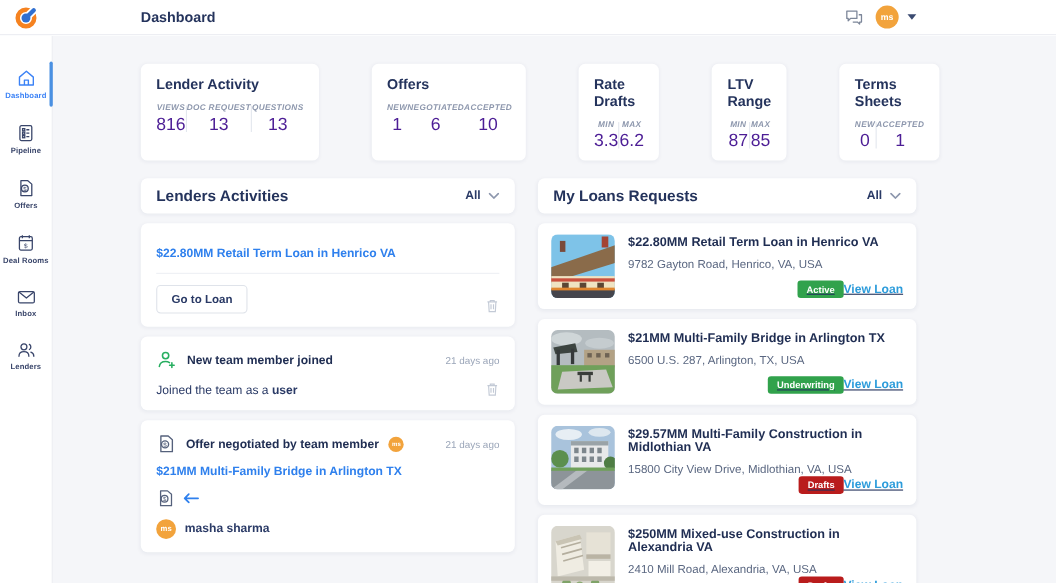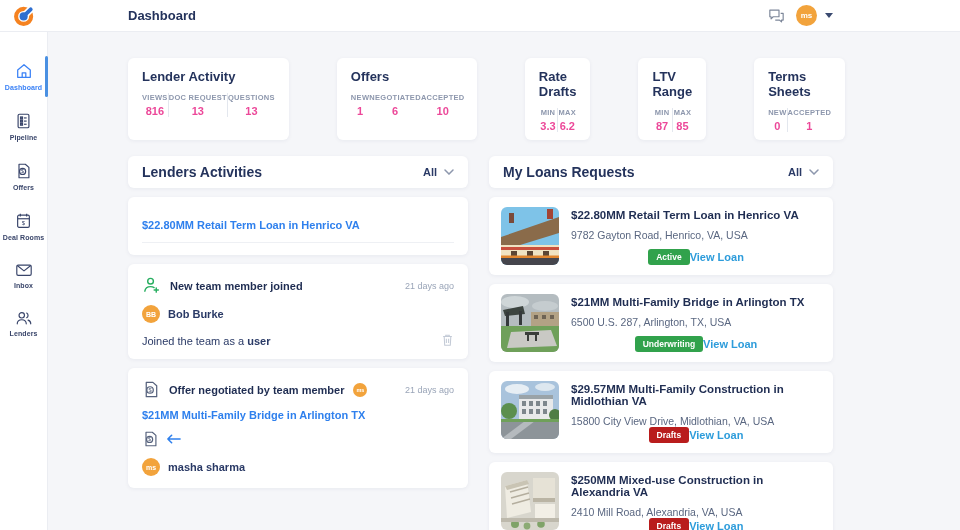--- a/index.html
+++ b/index.html
@@ -34,22 +34,22 @@
   .card { background:#fff; border-radius:6px; box-shadow:0 1px 4px rgba(25,39,80,0.06); }
 
   
   .stats { display:flex; width:705px; justify-content:space-between;gap:48px; }
   .stat { padding:11px 14px 8px; }
   .stat.w-lender{ width:163px; } .stat.w-offers{ width:140px; } .stat.w-sm{ width:104px; }
   .stat-title { font-size:13px; font-weight:bold; color:#24335c; margin-bottom:9px; }
   .stat-cols { display:flex; align-items:center; }
   .stat-col { flex:1; display:flex; flex-direction:column; align-items:center; gap:3px; }
   .stat-vr { width:1px; height:24px; background:#e3e7ee; }
-  .stat-lbl { font-size:7.5px; font-weight:bold; color:#8d97ad; letter-spacing:0.3px; white-space:nowrap; }
-  .stat-val { font-size:11px; font-weight:bold; color:#ec4899; }
+  .stat-lbl { font-size:7.5px; font-weight:bold; color:#8d97ad; letter-spacing:0.3px; white-space:nowrap;font-style:italic; }
+  .stat-val { font-size:16px; font-weight:normal; color:#4c1d95; }
 
   
   .cols-row { display:flex; gap:21px; margin-top:16px; width:705px; align-items:flex-start; }
   .col-left { width:340px; } .col-right { width:344px; }
   .panel-head { height:32px; display:flex; align-items:center; justify-content:space-between; padding:0 14px; }
   .panel-title { font-size:14px; font-weight:bold; color:#24335c; }
   .filter { display:flex; align-items:center; gap:7px; cursor:pointer; }
   .filter-lbl { font-size:11px; color:#2a3a66; font-weight:bold; }
 
   
@@ -73,21 +73,21 @@
   .note-row { display:flex; align-items:flex-end; justify-content:space-between; margin-top:10px; }
   .note-txt { font-size:11px; color:#2a3a66; }
   .icon-arrow-row { display:flex; align-items:center; gap:7px; margin-top:9px; color:#5a6781; }
 
   
   .loan-card { margin-top:9px; padding:10px 12px; display:flex; gap:12px; }
   .thumb { width:58px; height:58px; border-radius:6px; overflow:hidden; flex:none; }
   .loan-body { flex:1; display:flex; flex-direction:column; }
   .loan-title { font-size:11.5px; font-weight:bold; color:#1f2d52; margin-top:2px; }
   .loan-addr { font-size:10.5px; color:#5a6781; margin-top:8px; }
-  .loan-foot { display:flex; align-items:center; justify-content:center; margin-top:auto; }
+  .loan-foot { display:flex; align-items:center; justify-content:flex-end; margin-top:auto;text-decoration:underline; }
   .badge { font-size:8.5px; font-weight:bold; color:#fff; padding:3px 8px; border-radius:3px; }
   .badge.green { background:#31a24c; }
   .badge.gray  { background:#b91c1c; }
   .view-link { font-size:11px; font-weight:bold; color:#2d9cdb; text-decoration:none; }
   .green-ic { color:#27ae60; }
   .doc-ic { color:#55617c; }
 </style>
 </head>
 <body>
 
@@ -264,36 +264,42 @@
           <span class="filter-lbl">All</span>
           <svg width="10" height="6" viewBox="0 0 10 6" fill="none" stroke="#8d97ad" stroke-width="1.5" stroke-linecap="round">
               <path d="M1 1l4 4 4-4"></path>
             </svg>
         </span>
       </div>
 
       <article class="card act-card">
         <a class="act-link" href="#">$22.80MM Retail Term Loan in Henrico VA</a>
         <div class="act-div"></div>
+        <div class="act-foot">
+          <button class="btn-outline">Go to Loan</button>
+          <span class="trash">
+            <svg width="13" height="14" viewBox="0 0 14 16" fill="none" stroke="currentColor" stroke-width="1.2">
+              <path d="M2 4h10M5 4V2.5h4V4M3.2 4l.6 10h6.4l.6-10"></path>
+                <line x1="5.7" y1="6.5" x2="5.7" y2="11.5"></line>
+                <line x1="8.3" y1="6.5" x2="8.3" y2="11.5"></line>
+            </svg>
+          </span>
+        </div>
       </article>
 
       <article class="card act-card">
         <div class="act-head">
           <svg class="green-ic" width="19" height="19" viewBox="0 0 20 20" fill="none" stroke="#27ae60" stroke-width="1.5" stroke-linecap="round">
             <circle cx="9" cy="5.5" r="3"></circle>
               <path d="M3 16c.4-3.2 2.8-4.8 6-4.8 1.4 0 2.7.3 3.7 1"></path>
             <line x1="15" y1="12.5" x2="15" y2="17"></line>
               <line x1="12.8" y1="14.75" x2="17.2" y2="14.75"></line>
           </svg>
           <span class="act-title">New team member joined</span>
           <span class="act-time">21 days ago</span>
-        </div>
-        <div class="person-row">
-          <span class="avatar-sm">BB</span>
-          <span class="person-name">Bob Burke</span>
         </div>
         <div class="note-row">
           <span class="note-txt"><span>Joined the team as a </span><b>user</b></span>
           <span class="trash">
             <svg width="13" height="14" viewBox="0 0 14 16" fill="none" stroke="currentColor" stroke-width="1.2">
               <path d="M2 4h10M5 4V2.5h4V4M3.2 4l.6 10h6.4l.6-10"></path>
                 <line x1="5.7" y1="6.5" x2="5.7" y2="11.5"></line>
                 <line x1="8.3" y1="6.5" x2="8.3" y2="11.5"></line>
             </svg>
           </span>

